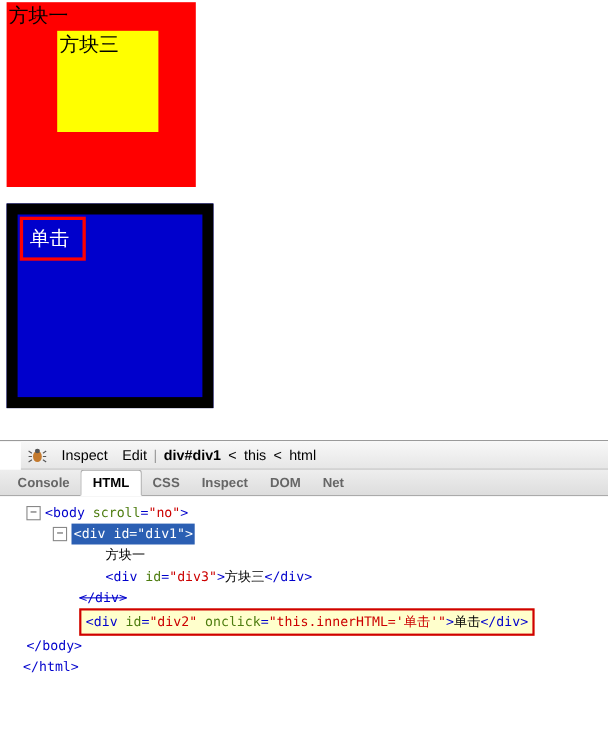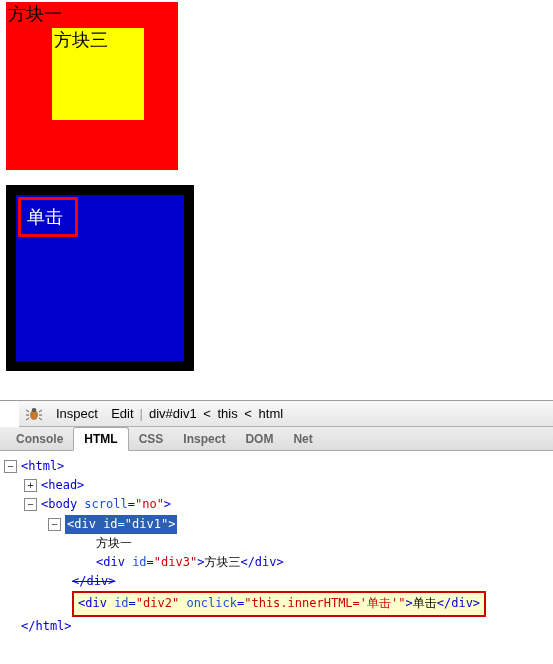--- a/index.html
+++ b/index.html
@@ -76,21 +76,21 @@
   }
   .bug-icon {
     width: 18px;
     height: 18px;
     margin-right: 10px;
     display: flex;
     align-items: center;
     justify-content: center;
   }
   .dt-toolbar .sep { color: #999; margin: 0 3px; }
-  .dt-toolbar b { font-weight: normal; }
+  .dt-toolbar b { font-weight: bold; }
   .dt-tabs {
     background: linear-gradient(#eee, #ddd);
     border-bottom: 1px solid #aaa;
     height: 24px;
     display: flex;
     align-items: flex-end;
     padding-left: 6px;
     font-family: "Lucida Grande", "Tahoma", sans-serif;
     font-size: 12px;
     font-weight: bold;
@@ -130,21 +130,21 @@
     margin-right: 4px;
     vertical-align: middle;
     cursor: pointer;
     font-family: sans-serif;
   }
   .ind1 { padding-left: 20px; }
   .ind2 { padding-left: 44px; }
   .ind3 { padding-left: 68px; }
   .ind4 { padding-left: 92px; }
   .tag { color: #0000cc; }
-  .attr-name { color: #1d4ed8; }
+  .attr-name { color: #4d7c0f; }
   .attr-val { color: #cc0000; }
   .txt { color: #000; }
   .sel-line {
     background: #2b5fb3;
     color: #fff;
     display: inline-block;
     padding: 0 2px;
   }
   .sel-line .tag, .sel-line .attr-name, .sel-line .attr-val { color: #fff; }
   .hl-box {
@@ -200,33 +200,32 @@
   <div class="dt-tabs">
     <div class="dt-tab">Console</div>
     <div class="dt-tab active">HTML</div>
     <div class="dt-tab">CSS</div>
     <div class="dt-tab">Inspect</div>
     <div class="dt-tab">DOM</div>
     <div class="dt-tab">Net</div>
   </div>
 
   <div class="dt-body">
-    <div class="dt-line"><span class="twisty">−</span><span class="tag">&lt;html&gt;</span></div>
-
-    <div class="dt-line ind1"><span class="twisty">+</span><span class="tag">&lt;head&gt;</span></div>
+
 
     <div class="dt-line ind1"><span class="twisty">−</span><span class="tag">&lt;body </span><span class="attr-name">scroll</span><span class="tag">=</span><span class="attr-val">"no"</span><span class="tag">&gt;</span></div>
 
     <div class="dt-line ind2"><span class="twisty">−</span><span class="sel-line"><span class="tag">&lt;div </span><span class="attr-name">id</span><span class="tag">=</span><span class="attr-val">"div1"</span><span class="tag">&gt;</span></span></div>
 
     <div class="dt-line ind4"><span class="txt">方块一</span></div>
 
     <div class="dt-line ind4"><span class="tag">&lt;div </span><span class="attr-name">id</span><span class="tag">=</span><span class="attr-val">"div3"</span><span class="tag">&gt;</span><span class="txt">方块三</span><span class="tag">&lt;/div&gt;</span></div>
 
     <div class="dt-line ind3"><span class="tag strike">&lt;/div&gt;</span></div>
 
     <div class="dt-line ind3"><span class="hl-box"><span class="tag">&lt;div </span><span class="attr-name">id</span><span class="tag">=</span><span class="attr-val">"div2"</span><span> </span><span class="attr-name">onclick</span><span class="tag">=</span><span class="attr-val">"this.innerHTML='单击'"</span><span class="tag">&gt;</span><span class="txt">单击</span><span class="tag">&lt;/div&gt;</span></span></div>
 
 
+    <div class="dt-line ind1"><span class="tag">&lt;/body&gt;</span></div>
 
     <div class="dt-line"><span style="display:inline-block;width:17px"></span><span class="tag">&lt;/html&gt;</span></div>
   </div>
 </div>
 
 </body></html>

